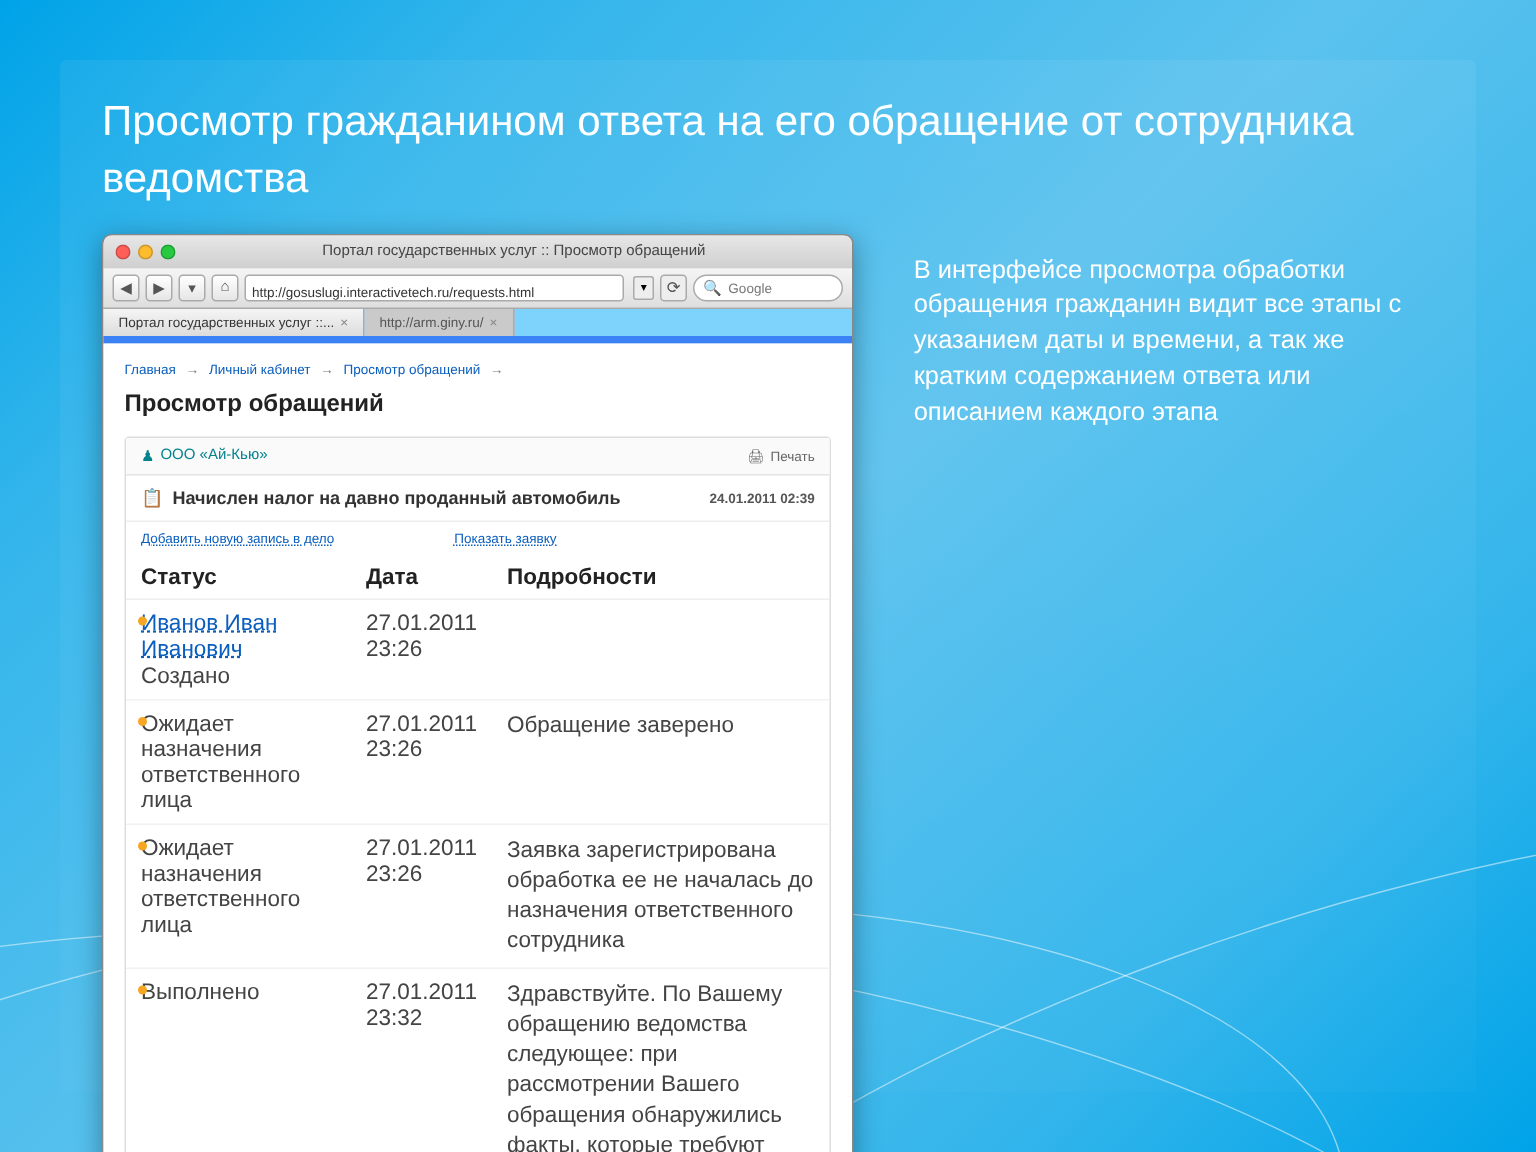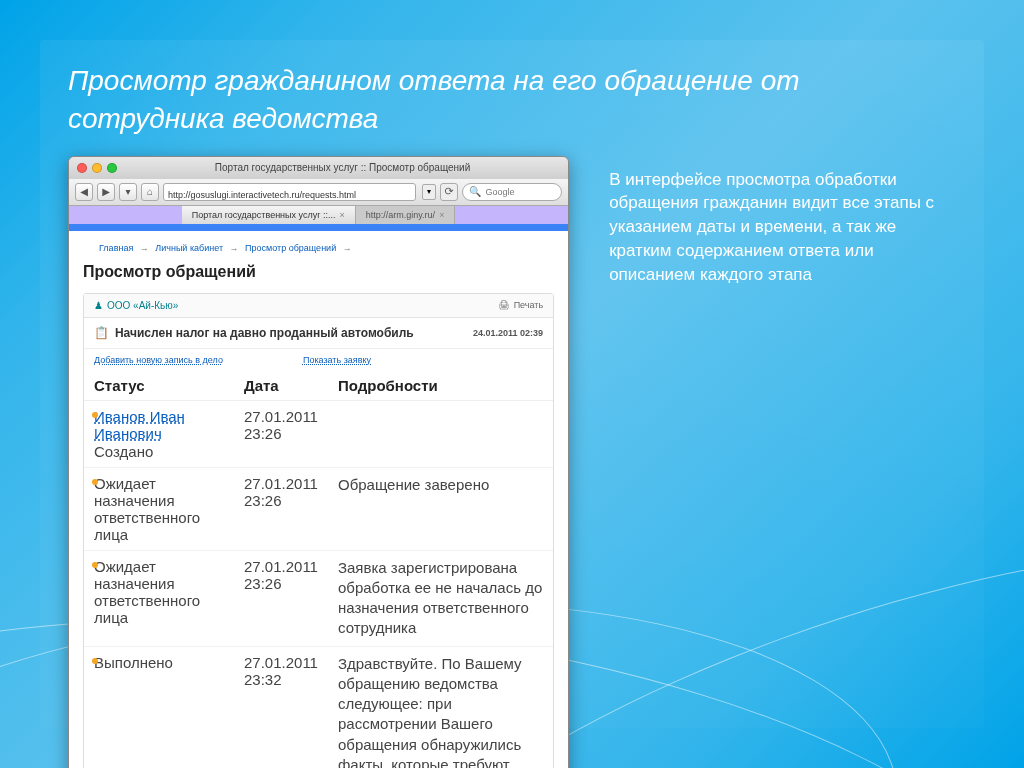--- a/index.html
+++ b/index.html
@@ -15,21 +15,21 @@
   .s1 { width:1200px; height:480px; left:-300px; bottom:-320px; transform:rotate(-6deg); }
   .s2 { width:1400px; height:520px; left:-350px; bottom:-380px; transform:rotate(6deg); }
   .s3 { width:1200px; height:420px; right:-480px; bottom:-260px; transform:rotate(-18deg); }
 
   .slide {
     position:absolute; left:40px; top:40px; right:40px; bottom:40px;
     background: linear-gradient(180deg, rgba(255,255,255,.06), rgba(255,255,255,.02));
     border-radius:4px;
   }
 
-  .slide-title { color:#fff; font-size:28px; font-weight:400; padding:22px 28px 18px; line-height:1.35;font-style:italic; }
+  .slide-title { color:#fff; font-size:28px; font-weight:400; padding:22px 28px 18px; line-height:1.35; }
   .content { display:flex; padding:0 28px; gap:40px; align-items:flex-start; }
   .side-text { color:#fff; font-size:17px; line-height:1.4; width:360px; padding-top:12px; }
 
   
   .browser {
     width:520px; background:#e7e7e7; border:1px solid #888; border-radius:6px 6px 2px 2px;
     box-shadow:0 4px 18px rgba(0,0,0,.35);
   }
   .titlebar { display:flex; align-items:center; height:22px; padding:0 8px; background:linear-gradient(#e7e7e7,#cfcfcf); border-radius:6px 6px 0 0; font-size:10px; color:#444; }
   .tlights { display:flex; gap:5px; margin-right:8px; }
@@ -38,27 +38,27 @@
   .titlebar-title{ flex:1; text-align:center; overflow:hidden; white-space:nowrap; }
 
   .toolbar { display:flex; align-items:center; gap:4px; padding:4px 6px; background:linear-gradient(#f5f5f5,#dedede); border-bottom:1px solid #aaa; }
   .tb-btn { width:18px; height:18px; border:1px solid #aaa; border-radius:3px; background:linear-gradient(#fff,#e6e6e6); display:flex; align-items:center; justify-content:center; font-size:10px; color:#555; }
   .urlbox { flex:1; height:18px; border:1px solid #aaa; border-radius:3px; background:#fff; display:flex; align-items:flex-end; padding:0 4px; font-size:9px; color:#333; }
   .dropcap{width:14px;height:16px;border:1px solid #aaa;border-radius:2px;background:#eee;margin-left:2px;font-size:8px;display:flex;align-items:center;justify-content:center;}
   .searchbox { width:100px; height:18px; border:1px solid #aaa; border-radius:10px; background:#fff; display:flex; align-items:center; padding:0 6px; font-size:9px; color:#777; gap:4px;}
   .searchbox .mag{font-size:10px;color:#777;}
   .refresh{width:18px;height:18px;border:1px solid #aaa;border-radius:3px;background:#eee;font-size:11px;display:flex;align-items:center;justify-content:center;color:#555;}
 
-  .tabs { display:flex; background:#c4b5fd; font-size:9px; border-bottom:7px solid #3b82f6;justify-content:center;}
+  .tabs { display:flex; background:#7dd3fc; font-size:9px; border-bottom:5px solid #3b82f6;}
   .tab { padding:4px 10px; background:linear-gradient(#f5f5f5,#dcdcdc); border-right:1px solid #aaa; color:#333; max-width:180px; overflow:hidden; white-space:nowrap; display:flex;align-items:center;gap:4px;}
   .tab .x{color:#888;font-size:9px;}
   .tab.inactive{background:#cacaca;color:#555;}
 
   .page { background:#fff; padding:8px 14px 14px; font-size:10px; color:#333; }
-  .breadcrumb { color:#0a5ebd; font-size:9px; padding:4px 0 10px;margin-left:16px; }
+  .breadcrumb { color:#0a5ebd; font-size:9px; padding:4px 0 10px; }
   .breadcrumb span{ margin:0 4px; color:#777;}
   .page h1 { font-size:16px; font-weight:bold; color:#222; margin-bottom:12px; }
 
   .org-panel { border:1px solid #ddd; border-radius:3px; }
   .org-head { display:flex; justify-content:space-between; align-items:center; padding:6px 10px; background:#fafafa; border-bottom:1px solid #e4e4e4;}
   .org-head .name{ color:#04838f; font-size:10px; display:flex; align-items:center; gap:4px;}
   .org-head .print{ color:#666; font-size:9px; display:flex; align-items:center; gap:4px;}
 
   .req-head { display:flex; justify-content:space-between; align-items:center; padding:8px 10px; font-size:12px; font-weight:bold; border-bottom:1px solid #eee;}
   .req-head .date{ font-weight:bold; font-size:9px; color:#555;}

